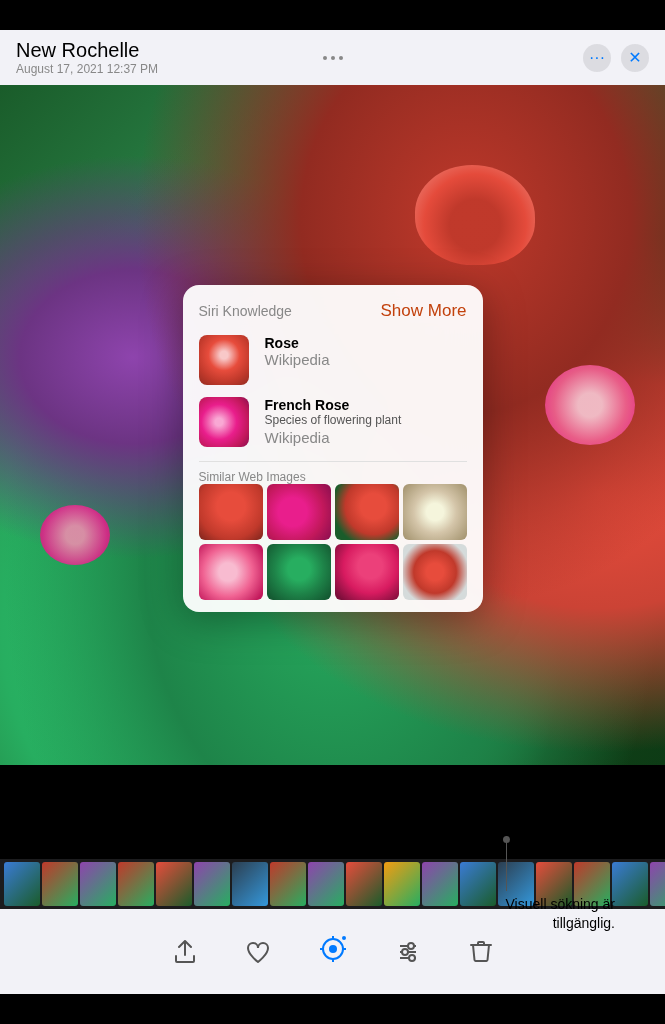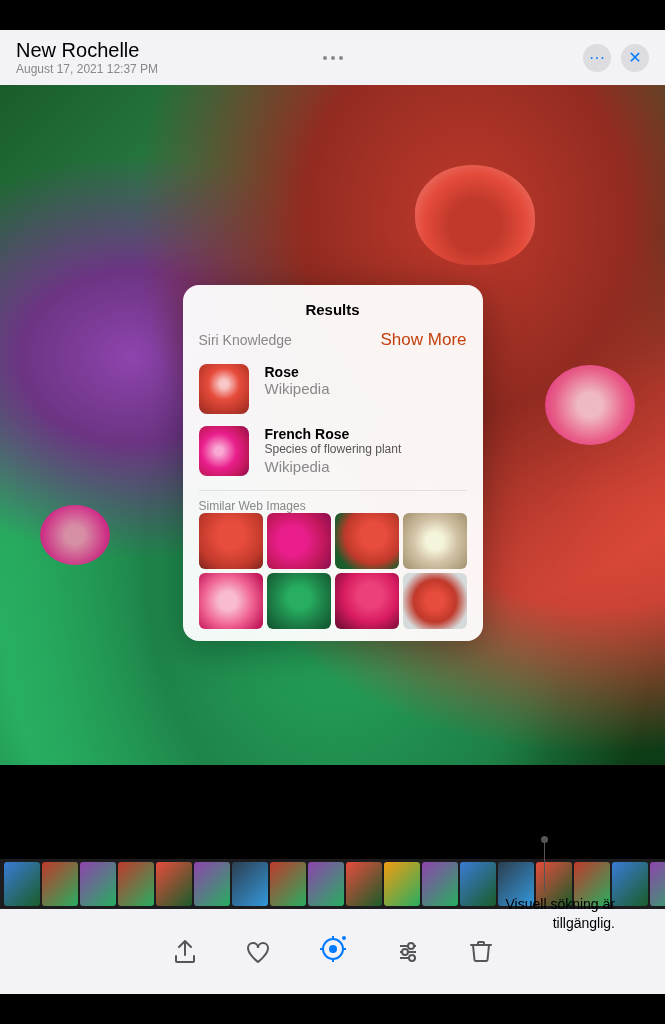--- a/index.html
+++ b/index.html
@@ -370,21 +370,20 @@
   </div>
 </div>
 
 <div class="photo-area">
   <div class="photo-bg"></div>
   <div class="flower-red"></div>
   <div class="flower-pink"></div>
   <div class="flower-pink2"></div>
 
   <div class="results-popup">
-    <div class="results-title">Results</div>
     <div class="siri-row">
       <span class="siri-label">Siri Knowledge</span>
       <span class="show-more-btn">Show More</span>
     </div>
 
     <div class="knowledge-item">
       <div class="knowledge-thumb thumb-rose"></div>
       <div class="knowledge-text">
         <div class="knowledge-name">Rose</div>
         <div class="knowledge-source">Wikipedia</div>
@@ -482,21 +481,21 @@
   </div>
 
   <div class="toolbar-btn">
     <svg width="22" height="24" viewBox="0 0 22 24" fill="none">
       <path d="M1 5h20M8 5V3a1 1 0 011-1h4a1 1 0 011 1v2M19 5l-1.5 15a1 1 0 01-1 .9H5.5a1 1 0 01-1-.9L3 5" stroke="#555" stroke-width="2" stroke-linecap="round"></path>
     </svg>
   </div>
 </div>
 
 <div class="callout-container" style="bottom:90px; right:50px;">
-  <div style="display:flex; flex-direction:column; align-items:flex-end;">
+  <div style="display:flex; flex-direction:column; ">
     <div style="width:1px; height:55px; background:#555; margin-right:70px; position:relative;">
       <div style="position:absolute; top:0; left:-3px; width:7px; height:7px; background:#555; border-radius:50%;"></div>
     </div>
     <div class="callout-text">
       <span>Visuell sökning är</span><br>
       <span>tillgänglig.</span>
     </div>
   </div>
 </div>
 

